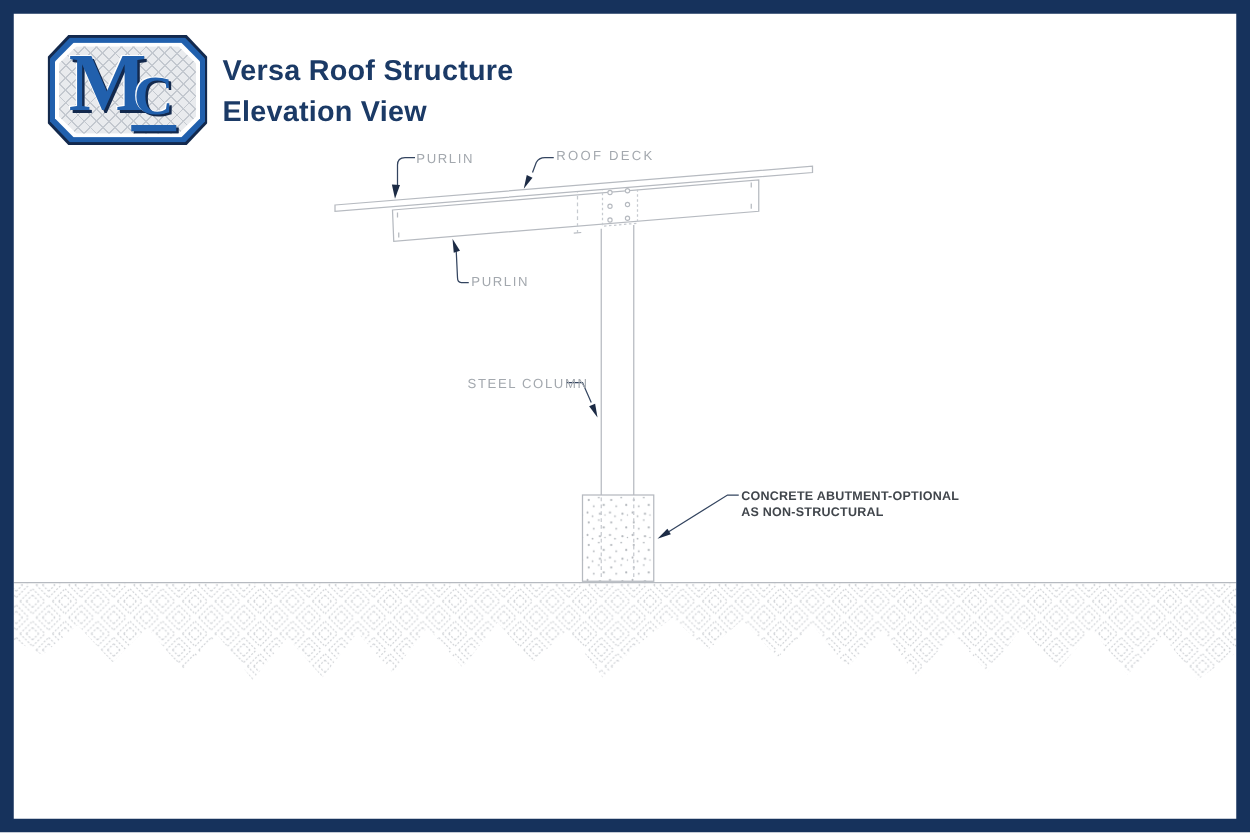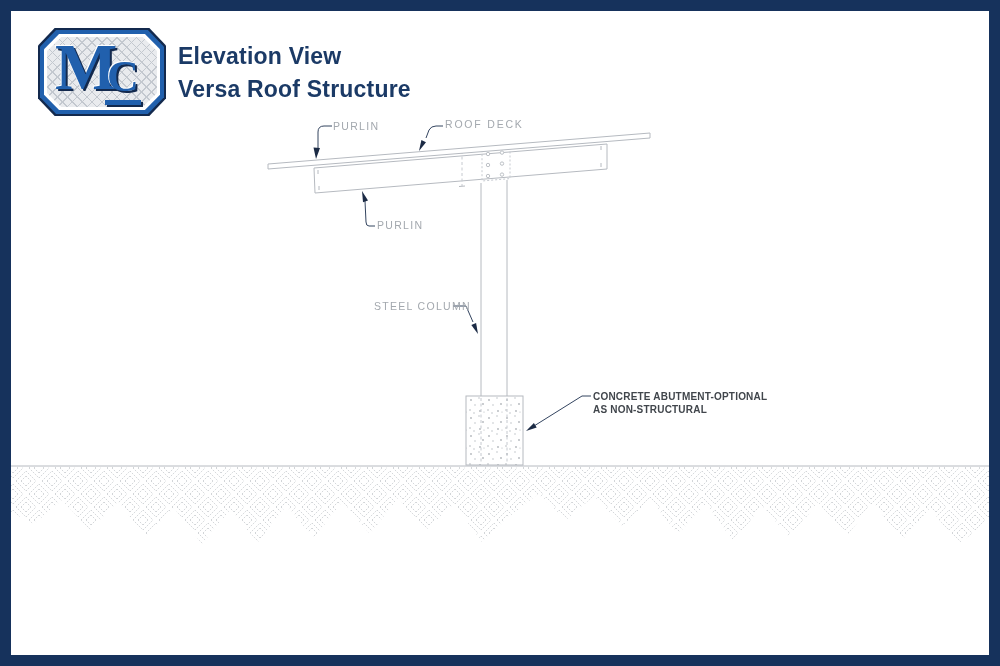--- a/index.html
+++ b/index.html
@@ -67,22 +67,22 @@
             <span class="lm">M</span>
             <span class="lc">C</span>
             <span class="lc-bar"></span>
           </div>
         </div>
       </div>
     </div>
   </div>
 
   <div class="titles">
+    <div>Versa Roof Structure</div>
     <div>Elevation View</div>
-    <div>Versa Roof Structure</div>
   </div>
 
   <svg class="draw" width="1000" height="666" viewBox="0 0 1000 666">
     <defs>
       <pattern id="stipple" width="18" height="18" patternUnits="userSpaceOnUse">
         <circle class="stip" cx="3" cy="4" r="0.9"></circle>
         <circle class="stip" cx="11" cy="2" r="0.7"></circle>
         <circle class="stip" cx="15" cy="8" r="0.9"></circle>
         <circle class="stip" cx="7" cy="9" r="0.7"></circle>
         <circle class="stip" cx="2" cy="14" r="0.8"></circle>

